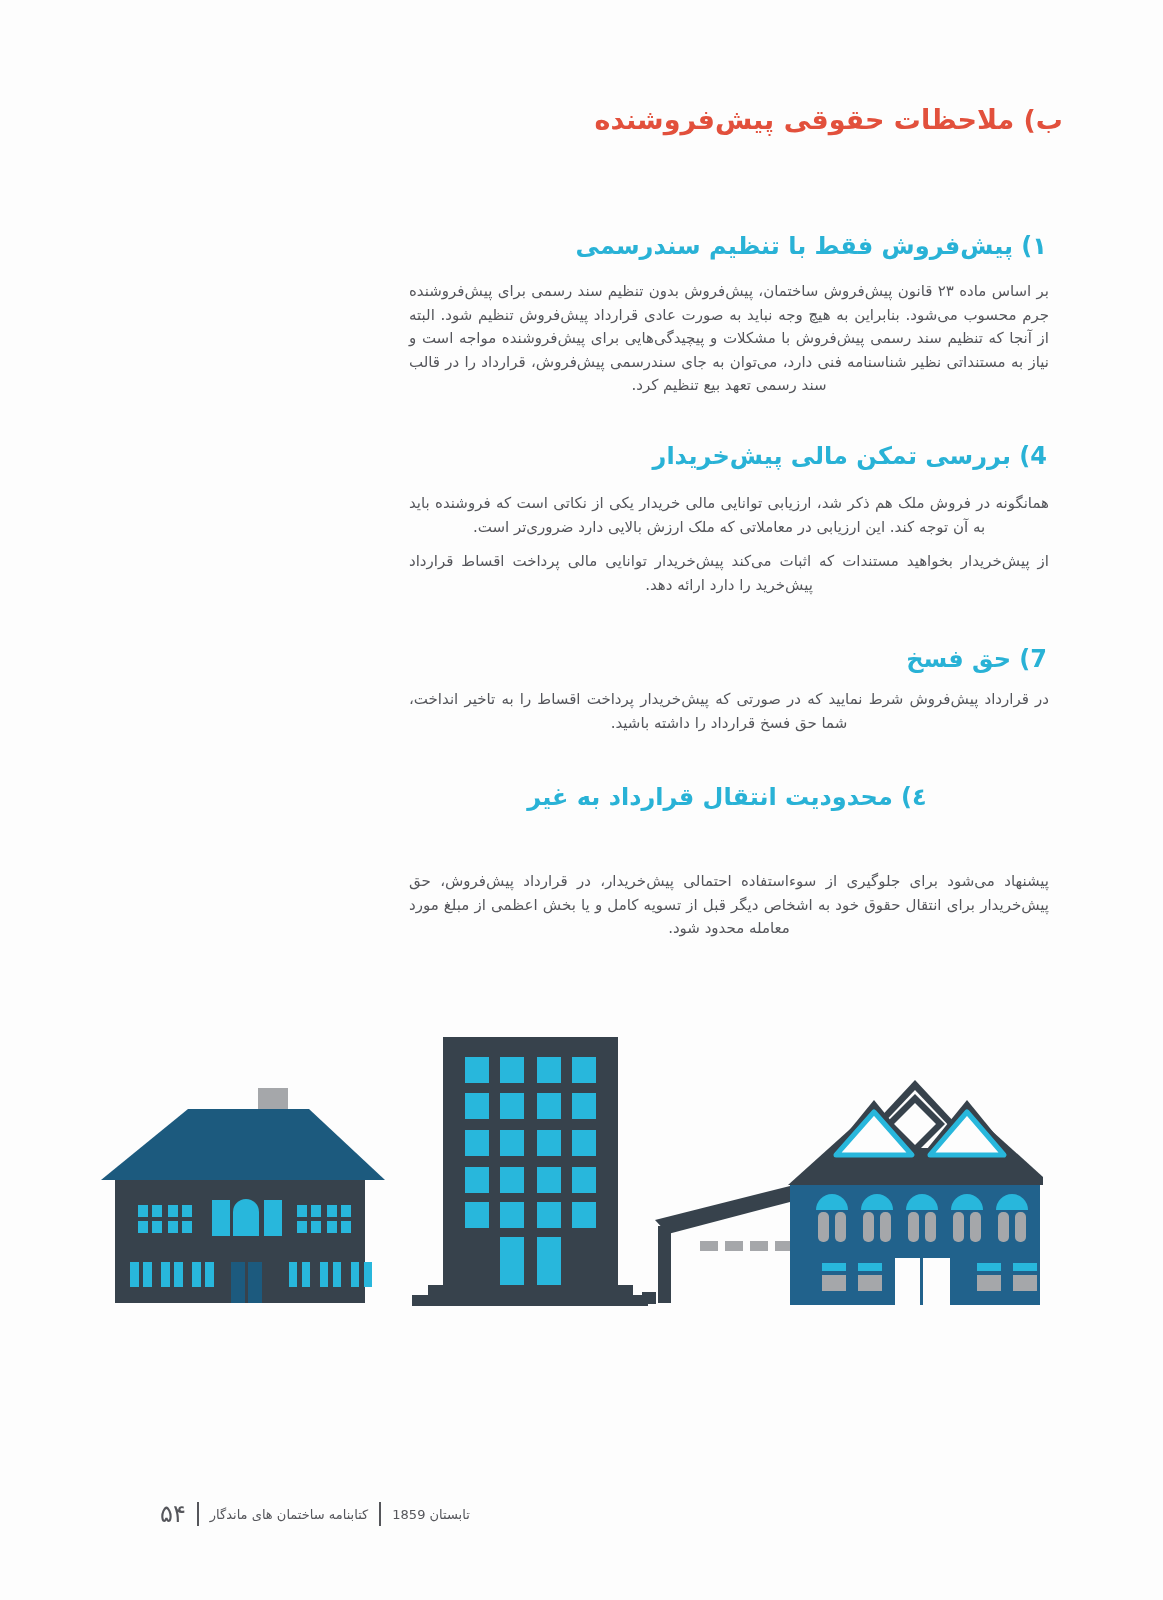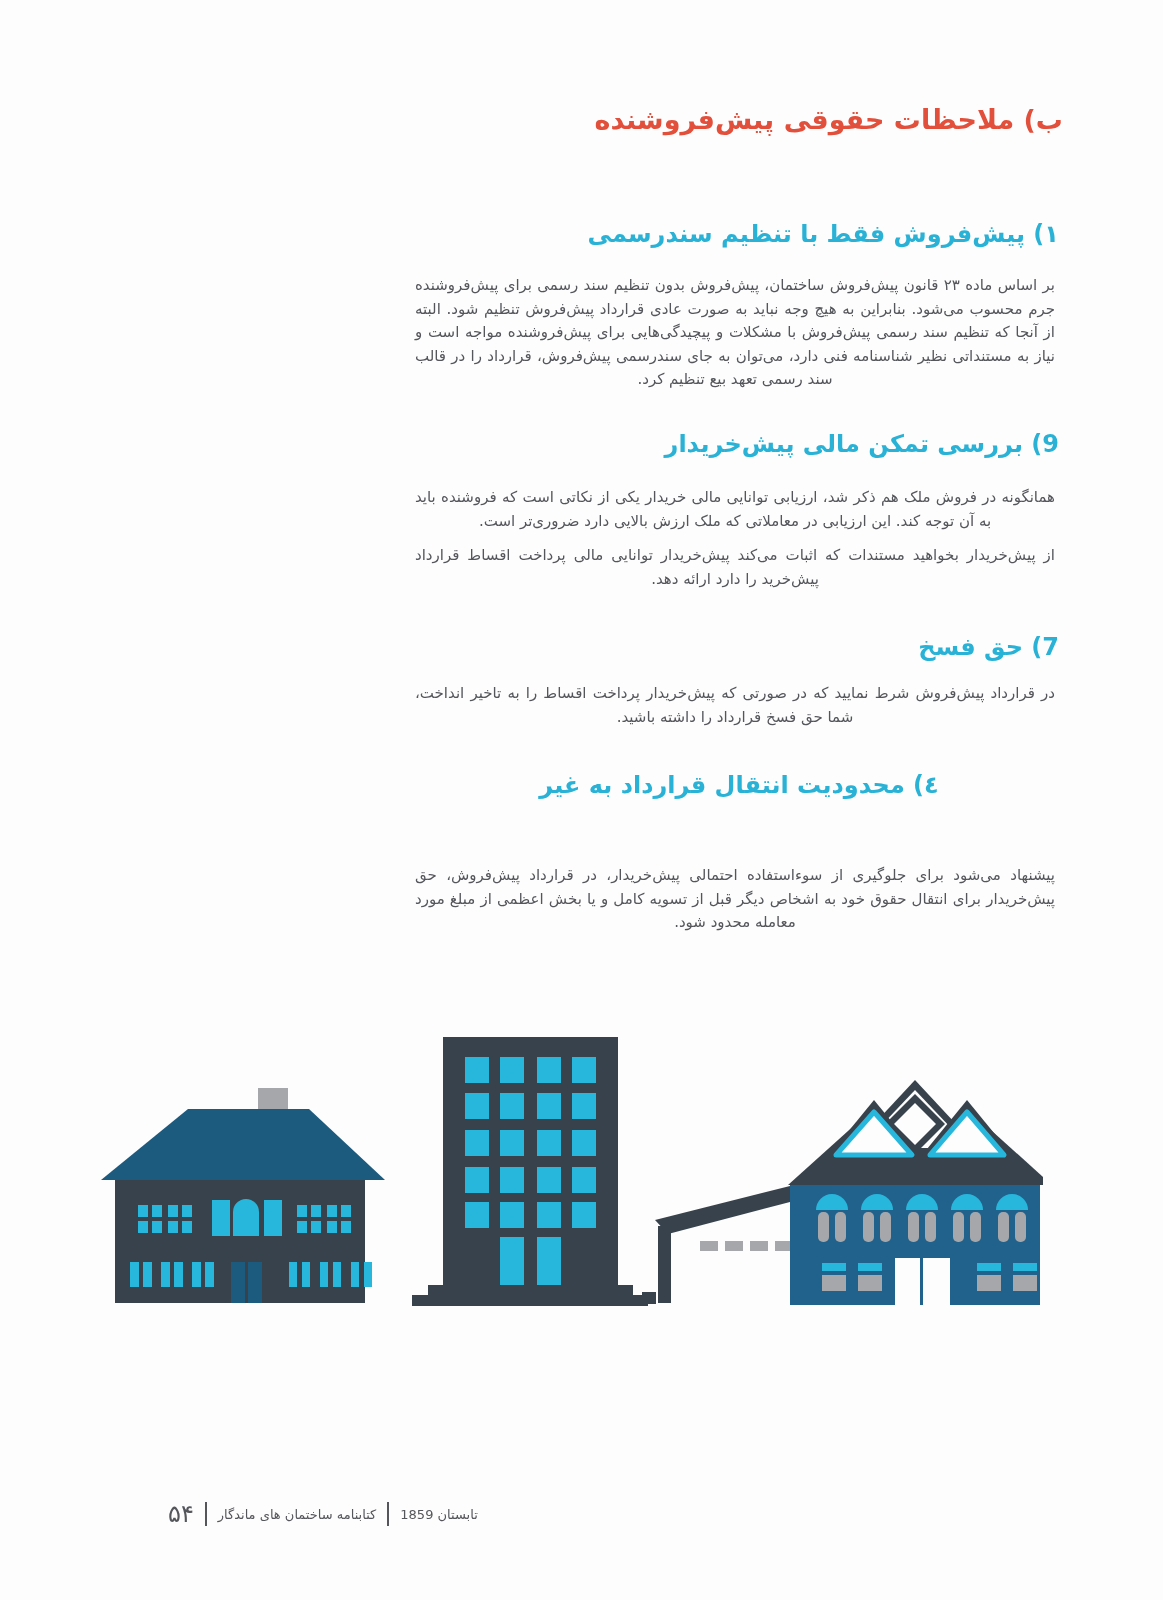--- a/index.html
+++ b/index.html
@@ -27,31 +27,31 @@
     margin: 0;
     font-size: 27px;
     font-weight: bold;
     color: #e2503c;
     text-align: right;
   }
   .sec-heading {
     position: absolute;
     right: 0;
     width: 100%;
-    margin: 4px;
+    margin: 16px;
     font-size: 24px;
     font-weight: bold;
     color: #29b2d6;
     text-align: right;
   }
   .body-par {
     position: absolute;
     right: 0;
     width: 100%;
-    margin: 8px;
+    margin: 14px;
     font-size: 15px;
     line-height: 23.5px;
     color: #55565b;
     text-align: justify;
     text-align-last: center;
   }
   .h-s1 { top: 216px; }  .p-s1a { top: 266px; }
   .h-s2 { top: 426px; }  .p-s2a { top: 478px; }  .p-s2b { top: 536px; }
   .h-s3 { top: 629px; }  .p-s3a { top: 674px; }
   .h-s4 { top: 767px; text-align: center; }  .p-s4a { top: 856px; }
@@ -67,34 +67,34 @@
     left: 160px;
     top: 1502px;
     display: flex;
     align-items: center;
     gap: 11px;
     direction: rtl;
     color: #55565b;
   }
   .f-text { font-size: 13px; white-space: nowrap; }
   .f-bar { width: 2px; height: 24px; background: #55565b; }
-  .f-page { font-size: 24px; line-height: 24px; margin-left: 8px; }
+  .f-page { font-size: 24px; line-height: 24px; }
 </style>
 </head>
 <body>
 
 <div class="page">
 
   <div class="content">
     <h1 class="main-heading">ب) ملاحظات حقوقی پیش‌فروشنده</h1>
 
     <h2 class="sec-heading h-s1">۱) پیش‌فروش فقط با تنظیم سندرسمی</h2>
     <p class="body-par p-s1a">بر اساس ماده ۲۳ قانون پیش‌فروش ساختمان، پیش‌فروش بدون تنظیم سند رسمی برای پیش‌فروشنده جرم محسوب می‌شود. بنابراین به هیچ وجه نباید به صورت عادی قرارداد پیش‌فروش تنظیم شود. البته از آنجا که تنظیم سند رسمی پیش‌فروش با مشکلات و پیچیدگی‌هایی برای پیش‌فروشنده مواجه است و نیاز به مستنداتی نظیر شناسنامه فنی دارد، می‌توان به جای سندرسمی پیش‌فروش، قرارداد را در قالب سند رسمی تعهد بیع تنظیم کرد.</p>
 
-    <h2 class="sec-heading h-s2">9) بررسی تمکن مالی پیش‌خریدار</h2>
+    <h2 class="sec-heading h-s2">4) بررسی تمکن مالی پیش‌خریدار</h2>
     <p class="body-par p-s2a">همانگونه در فروش ملک هم ذکر شد، ارزیابی توانایی مالی خریدار یکی از نکاتی است که فروشنده باید به آن توجه کند. این ارزیابی در معاملاتی که ملک ارزش بالایی دارد ضروری‌تر است.</p>
     <p class="body-par p-s2b">از پیش‌خریدار بخواهید مستندات که اثبات می‌کند پیش‌خریدار توانایی مالی پرداخت اقساط قرارداد پیش‌خرید را دارد ارائه دهد.</p>
 
     <h2 class="sec-heading h-s3">7) حق فسخ</h2>
     <p class="body-par p-s3a">در قرارداد پیش‌فروش شرط نمایید که در صورتی که پیش‌خریدار پرداخت اقساط را به تاخیر انداخت، شما حق فسخ قرارداد را داشته باشید.</p>
 
     <h2 class="sec-heading h-s4">٤) محدودیت انتقال قرارداد به غیر</h2>
     <p class="body-par p-s4a">پیشنهاد می‌شود برای جلوگیری از سوءاستفاده احتمالی پیش‌خریدار، در قرارداد پیش‌فروش، حق پیش‌خریدار برای انتقال حقوق خود به اشخاص دیگر قبل از تسویه کامل و یا بخش اعظمی از مبلغ مورد معامله محدود شود.</p>
   </div>
 

